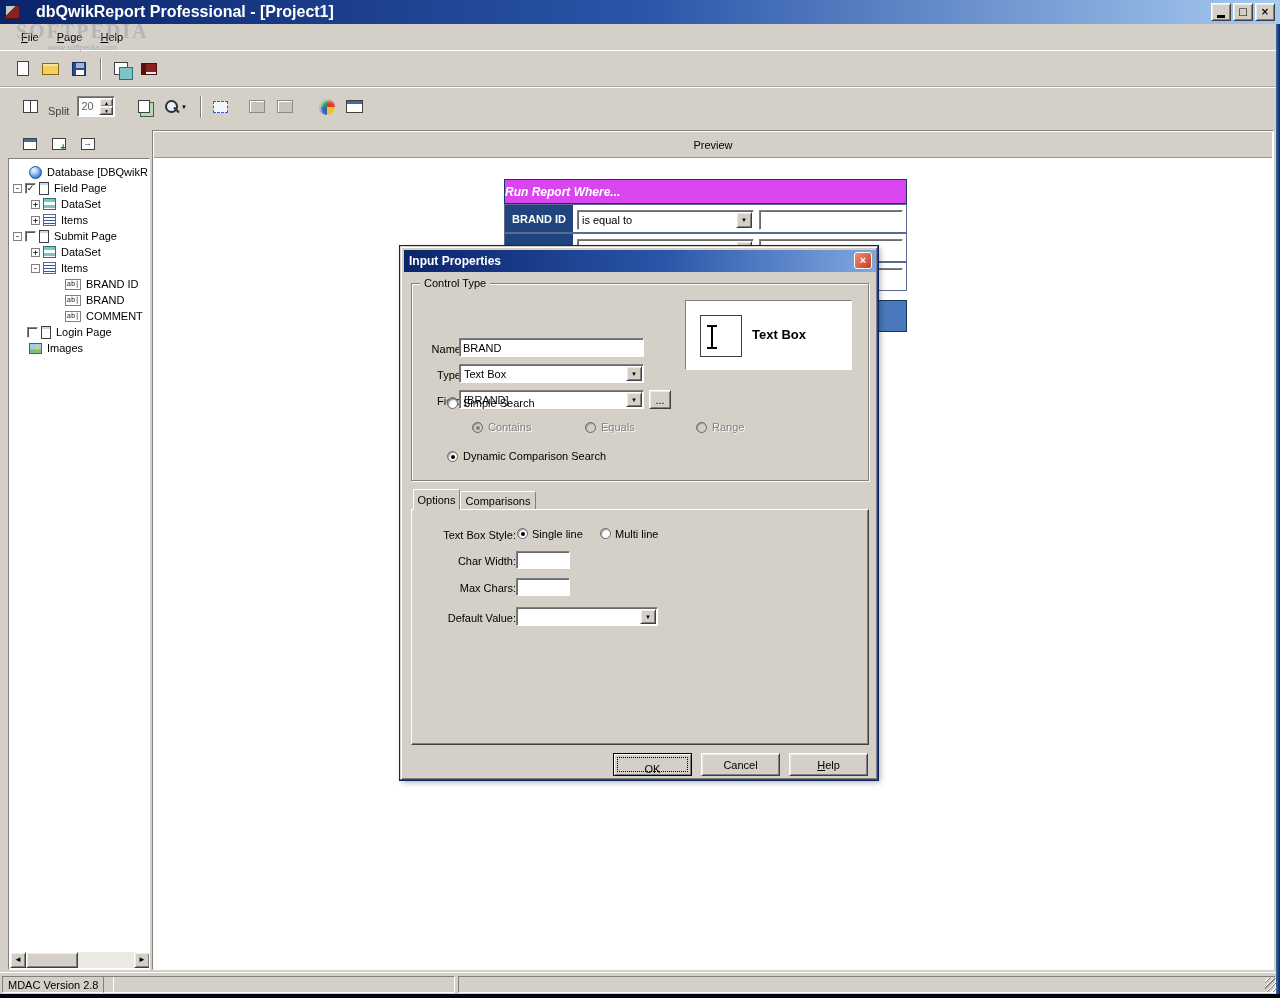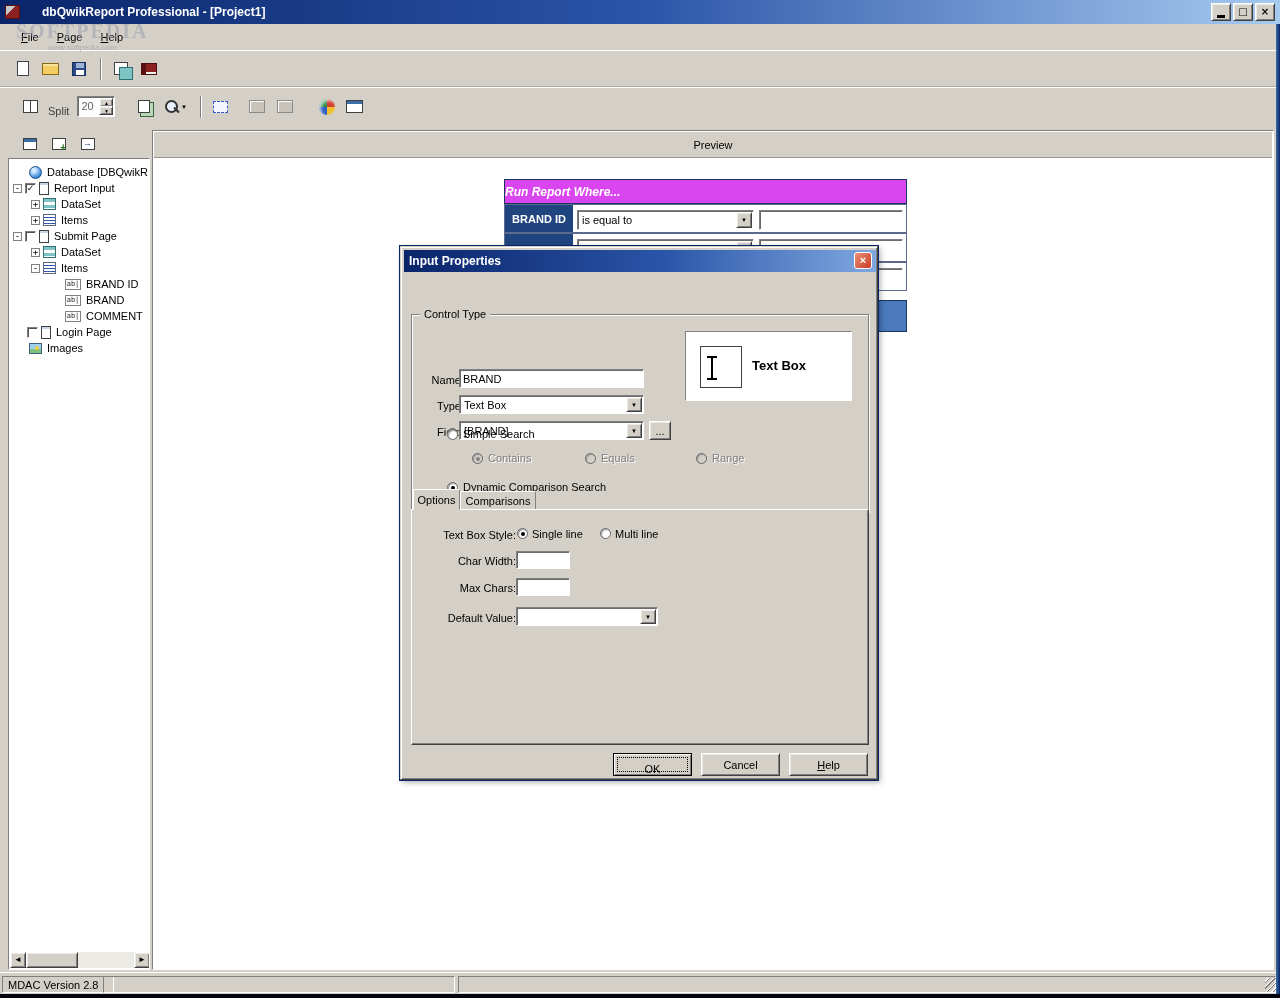--- a/index.html
+++ b/index.html
@@ -11,21 +11,21 @@
   
   .raised{background:#D4D0C8;border:1px solid;border-color:#FFFFFF #404040 #404040 #FFFFFF;box-shadow:inset 1px 1px 0 #ECEAE4,inset -1px -1px 0 #808080;}
   .sunken-thin{border:1px solid;border-color:#808080 #FFFFFF #FFFFFF #808080;}
   .field{background:#FFFFFF;border:1px solid;border-color:#808080 #FFFFFF #FFFFFF #808080;box-shadow:inset 1px 1px 0 #6a6a6a;}
   .btn{background:#D4D0C8;border:1px solid;border-color:#FFFFFF #404040 #404040 #FFFFFF;box-shadow:inset 1px 1px 0 #ECEAE4,inset -1px -1px 0 #808080;display:flex;align-items:center;justify-content:center;cursor:default;}
   .btn-default{border:1px solid #000000;box-shadow:inset 1px 1px 0 #FFFFFF,inset -1px -1px 0 #808080;}
   .focus-rect{position:absolute;left:3px;top:3px;right:3px;bottom:3px;border:1px dotted #000;}
 
   
   .titlebar{left:0;top:0;width:1280px;height:24px;background:linear-gradient(90deg,#0A246A 0%,#2A55A8 50%,#A6CAF0 100%);display:flex;align-items:center;padding:0 5px;}
-  .title-text{color:#fff;font-weight:bold;font-size:12px;margin-left:22px;flex:1;white-space:nowrap;}
+  .title-text{color:#fff;font-weight:bold;font-size:16px;margin-left:16px;flex:1;white-space:nowrap;}
   .tb-btn{width:20px;height:18px;margin-left:2px;font-size:10px;font-weight:bold;font-family:"DejaVu Sans",sans-serif;line-height:10px;}
   .menubar{left:0;top:24px;width:1280px;height:26px;display:flex;align-items:center;padding-left:12px;}
   .menu-item{display:inline-block;padding:3px 9px;}
   .menu-item::first-letter{text-decoration:underline;}
   .toolband1{left:0;top:50px;width:1280px;height:36px;border-top:1px solid #FFFFFF;display:flex;align-items:center;padding-left:10px;}
   .toolband2{left:0;top:86px;width:1280px;height:40px;border-top:1px solid #AFABA3;box-shadow:inset 0 1px 0 #FFFFFF;display:flex;align-items:center;padding-left:18px;}
   .tbtn{width:25px;height:24px;display:flex;align-items:center;justify-content:center;margin-right:3px;background:transparent;}
   .tsep{width:2px;height:22px;border-left:1px solid #808080;border-right:1px solid #fff;margin:0 6px;}
   .watermark{left:16px;top:20px;z-index:6;pointer-events:none;opacity:.55;text-align:center;color:#9AA0AE;}
   .wm1{font-size:20px;font-weight:bold;letter-spacing:2px;font-family:"Liberation Serif",serif;}
@@ -228,21 +228,21 @@
       <div class="tree-row" style="padding-left:20px;">
         <span class="ticon i-db"></span>
         <span class="tlabel">Database [DBQwikR</span>
       </div>
       <div class="tree-row" style="padding-left:4px;">
         <span class="exp">-</span>
         <span class="cb">
             <span>✓</span>
           </span>
         <span class="ticon i-page"></span>
-        <span class="tlabel">Report Input</span>
+        <span class="tlabel">Field Page</span>
       </div>
       <div class="tree-row" style="padding-left:22px;">
         <span class="exp">+</span>
         <span class="ticon i-data"></span>
         <span class="tlabel">DataSet</span>
       </div>
       <div class="tree-row" style="padding-left:22px;">
         <span class="exp">+</span>
         <span class="ticon i-items"></span>
         <span class="tlabel">Items</span>
@@ -338,21 +338,21 @@
   </div>
 
   <div class="abs dialog">
     <div class="dlg-title">
       <span class="dlg-title-text">Input Properties</span>
     </div>
     <span class="dlg-close">
         <span>×</span>
       </span>
 
-    <div class="groupbox" style="left:10px;top:36px;width:458px;height:198px;margin-top:31px;">
+    <div class="groupbox" style="left:10px;top:36px;width:458px;height:198px;">
       <span class="legend">Control Type</span>
 
       <span class="lbl r" style="left:12px;top:59px;width:40px;">Name:</span>
       <span class="field" style="position:absolute;left:47px;top:54px;width:185px;height:19px;">
         <input class="txt" value="BRAND" style="">
       </span>
 
       <span class="lbl r" style="left:12px;top:85px;width:40px;">Type:</span>
       <span class="combo field" style="position:absolute;left:47px;top:80px;width:185px;height:19px;">
         <span class="val">Text Box</span>

